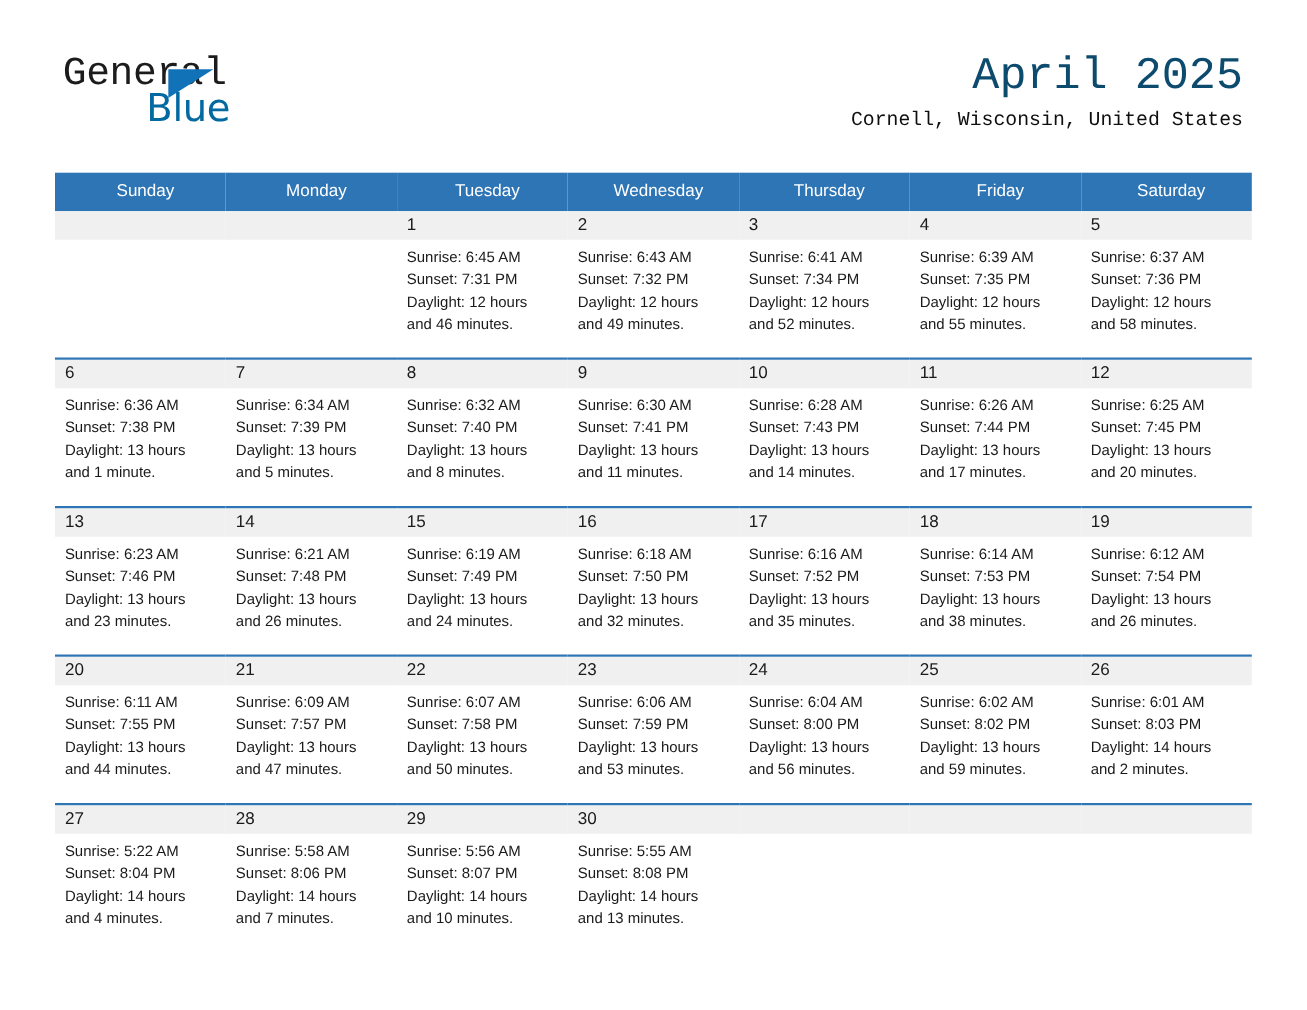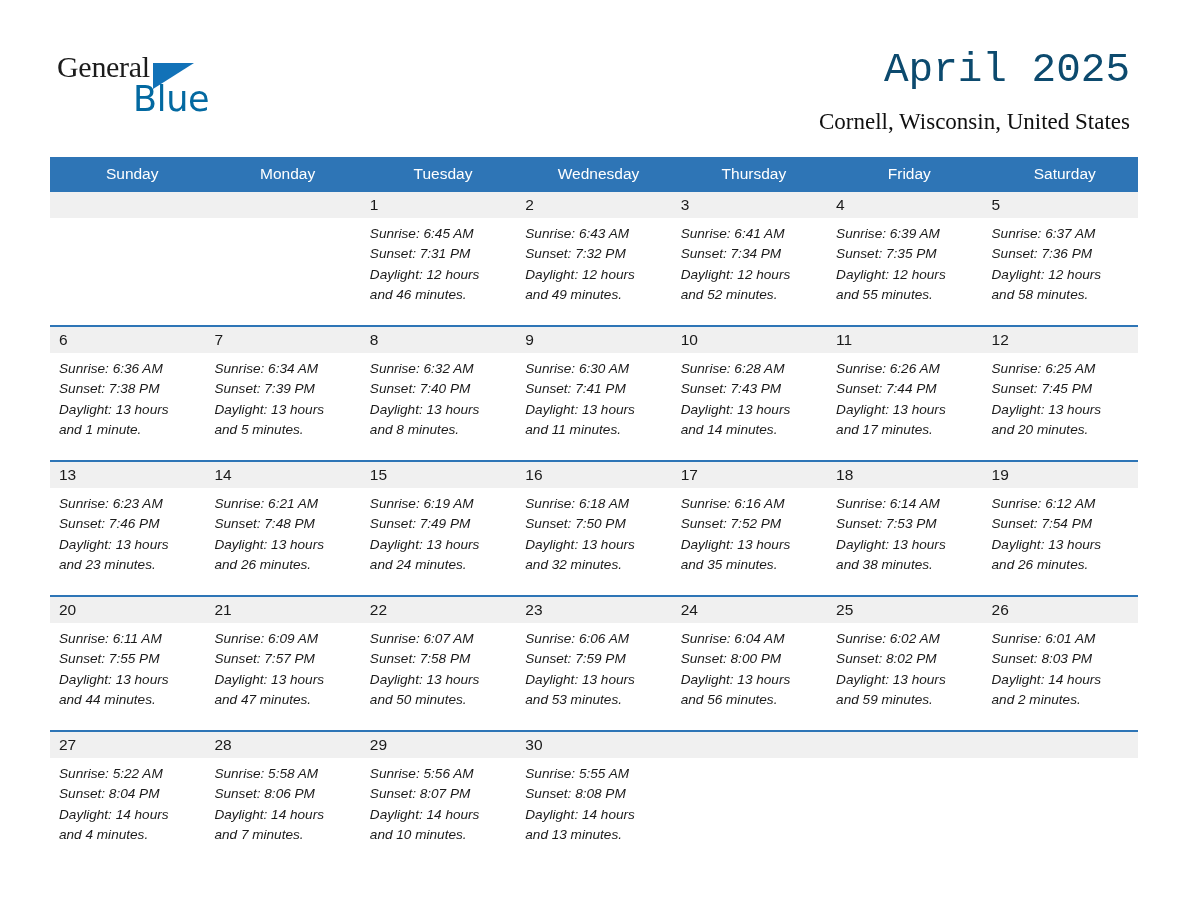--- a/index.html
+++ b/index.html
@@ -34,25 +34,25 @@
     position: absolute;
     left: 57px;
     top: 48px;
     width: 320px;
     height: 72px;
   }
   .logo-general {
     position: absolute;
     left: 0;
     top: 0;
-    font-size: 30px;
+    font-size: 36px;
     line-height: 38px;
     color: #1c1c1c;
     letter-spacing: -0.3px;
-    font-family: Liberation Serif, serif;
+    font-family: Liberation Mono, monospace;
     font-weight: 400;
   }
   .logo-triangle {
     position: absolute;
     left: 96px;
     top: 15px;
     width: 0;
     height: 0;
     border-top: 26px solid #1272b8;
     border-right: 41px solid transparent;
@@ -77,26 +77,26 @@
     width: 700px;
   }
   .month-title {
     font-size: 41px;
     line-height: 52px;
     font-weight: 400;
     color: #0c4a6e;
     font-family: Liberation Mono, monospace;
   }
   .location-title {
-    margin-top: 12px;
-    font-size: 23px;
+    margin-top: 0;
+    font-size: 18px;
     line-height: 28px;
     font-weight: 400;
     color: #0f0f0f;
-    font-family: Liberation Serif, serif;
+    font-family: Liberation Mono, monospace;
   }
 
   
   .calendar {
     position: absolute;
     left: 50px;
     top: 157px;
     width: 1088px;
     border-collapse: collapse;
     table-layout: fixed;
@@ -132,21 +132,20 @@
     padding-left: 9px;
     box-sizing: border-box;
     white-space: nowrap;
     overflow: hidden;
   }
   .cell-body {
     padding: 6px 10px 0 9px;
     font-size: 13.6px;
     line-height: 20.3px;
     color: #1a1a1a;
-    font-style: italic;
   }
   .cell-body .line { white-space: nowrap; }
   td.empty .daynum-strip { color: transparent; }
 </style>
 </head>
 <body>
 
 <div class="page">
 
   <div class="header">

